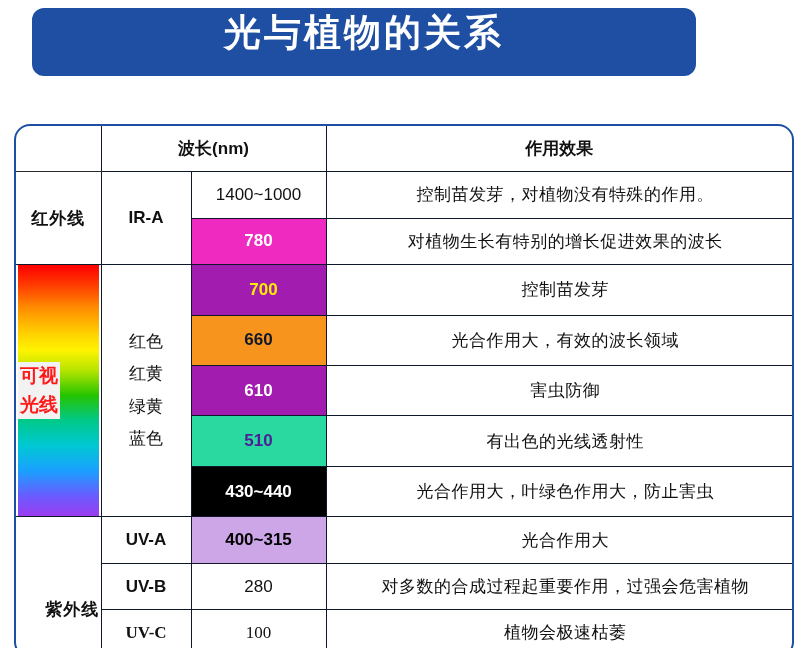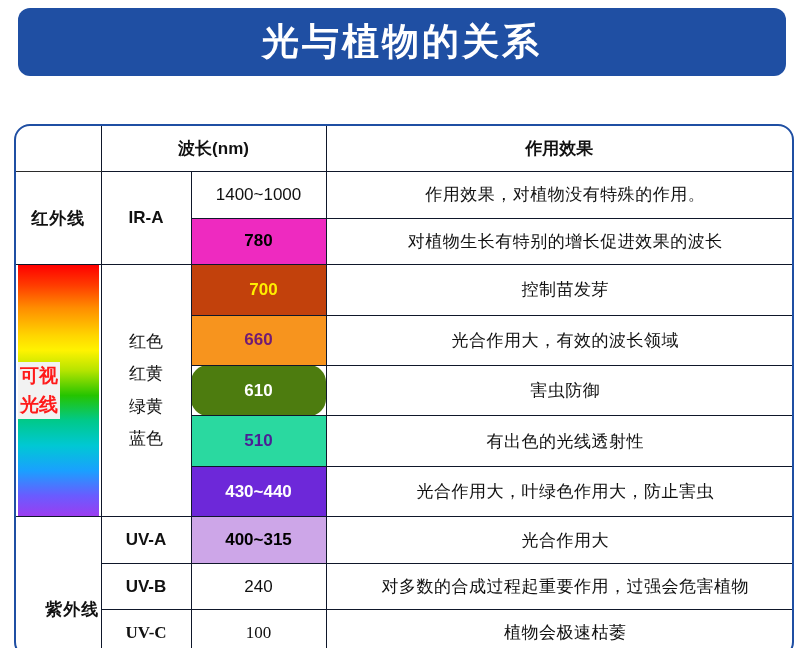--- a/index.html
+++ b/index.html
@@ -14,28 +14,28 @@
     overflow: hidden;
   }
   .page {
     position: relative;
     width: 808px;
     height: 648px;
   }
   
   .title-bar {
     position: absolute;
-    left: 18px;
+    left: 32px;
     top: 8px;
-    width: 768px;
+    width: 664px;
     height: 68px;
     background: #1f4fa3;
     border-radius: 12px;
     display: flex;
-    align-items: center;
+    align-items: flex-start;
     justify-content: center;
   }
   .title-text {
     color: #ffffff;
     font-size: 37px;
     font-weight: bold;
     letter-spacing: 3px;
   }
   
   .table-wrap {
@@ -189,72 +189,72 @@
         <tr>
           <td class="hdr-blank"></td>
           <td class="hdr-wave" colspan="2">波长(nm)</td>
           <td class="hdr-effect">作用效果</td>
         </tr>
 
         <tr>
           <td class="cat" rowspan="2">红外线</td>
           <td class="band" rowspan="2">IR-A</td>
           <td class="wl">1400~1000</td>
-          <td class="eff">作用效果，对植物没有特殊的作用。</td>
-        </tr>
-        <tr>
-          <td class="wl-chip" id="c1" style="background: rgb(238, 42, 192); color: #000000;">780</td>
+          <td class="eff">控制苗发芽，对植物没有特殊的作用。</td>
+        </tr>
+        <tr>
+          <td class="wl-chip" id="c1" style="background: rgb(238, 42, 192); color: #ffffff;">780</td>
           <td class="eff">对植物生长有特别的增长促进效果的波长</td>
         </tr>
 
         <tr>
           <td class="spectrum-cell" rowspan="5">
             <div class="spectrum-inner">
               <div class="spectrum-label">
                 <span>可视</span>
                 <span>光线</span>
               </div>
             </div>
           </td>
           <td class="band-colors" rowspan="5">
             <div>红色</div>
             <div>红黄</div>
             <div>绿黄</div>
             <div>蓝色</div>
           </td>
-          <td class="wl-chip" id="c2" style="background: #c2410c; color: rgb(255, 238, 0); padding-left: 10px;">700</td>
+          <td class="wl-chip" id="c2" style="background: #a21caf; color: rgb(255, 238, 0); padding-left: 10px;">700</td>
           <td class="eff">控制苗发芽</td>
         </tr>
         <tr>
-          <td class="wl-chip" id="c3" style="background: rgb(247, 148, 30); color: #701a75;">660</td>
+          <td class="wl-chip" id="c3" style="background: rgb(247, 148, 30); color: #0f172a;">660</td>
           <td class="eff">光合作用大，有效的波长领域</td>
         </tr>
         <tr>
-          <td class="wl-chip" id="c4" style="background: #4d7c0f; color: rgb(255, 255, 255); border-radius: 17px;">610</td>
+          <td class="wl-chip" id="c4" style="background: #a21caf; color: rgb(255, 255, 255);">610</td>
           <td class="eff">害虫防御</td>
         </tr>
         <tr>
           <td class="wl-chip" id="c5" style="background: rgb(42, 217, 160); color: #4c1d95;">510</td>
           <td class="eff">有出色的光线透射性</td>
         </tr>
         <tr>
-          <td class="wl-chip" id="c6" style="background: #6d28d9; color: rgb(255, 255, 255);">430~440</td>
+          <td class="wl-chip" id="c6" style="background: #000000; color: rgb(255, 255, 255);">430~440</td>
           <td class="eff">光合作用大，叶绿色作用大，防止害虫</td>
         </tr>
 
         <tr>
           <td style="border-bottom:none;"></td>
           <td class="band">UV-A</td>
           <td class="wl-chip" id="c7" style="background: rgb(205, 166, 232); color: #000000;">400~315</td>
           <td class="eff">光合作用大</td>
         </tr>
         <tr>
           <td class="cat" rowspan="2" style="border-top:none;padding-left:28px;">紫外线</td>
           <td class="band">UV-B</td>
-          <td class="wl">240</td>
+          <td class="wl">280</td>
           <td class="eff">对多数的合成过程起重要作用，过强会危害植物</td>
         </tr>
         <tr>
           <td class="band">UV-C</td>
           <td class="wl">100</td>
           <td class="eff">植物会极速枯萎</td>
         </tr>
       </tbody>
     </table>
   </div>

